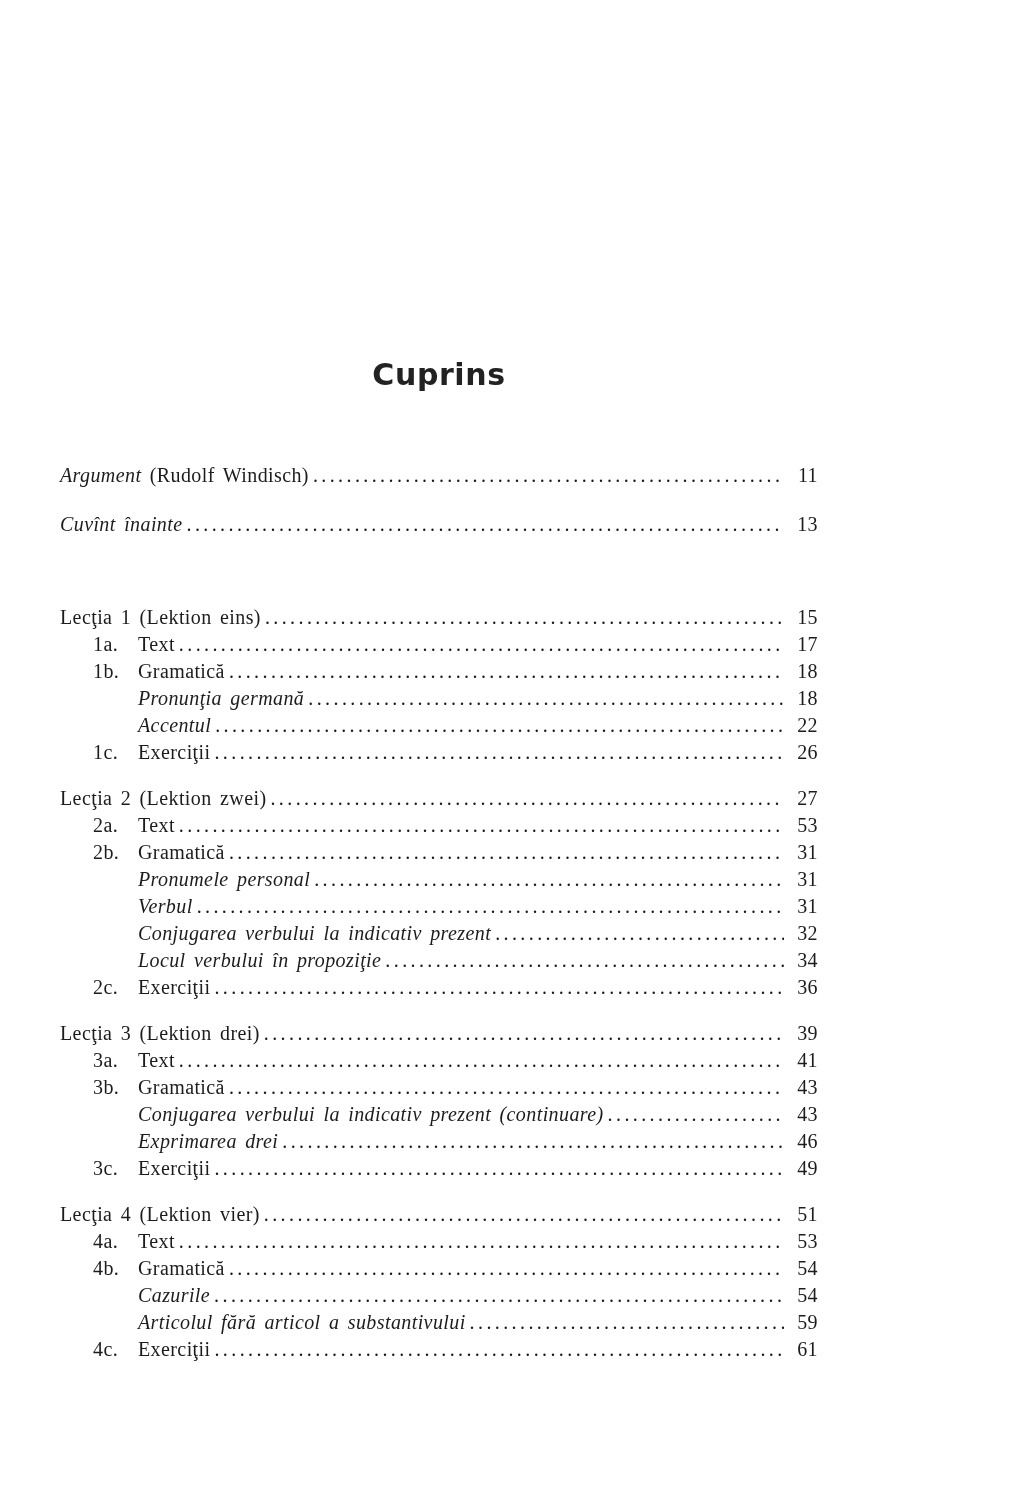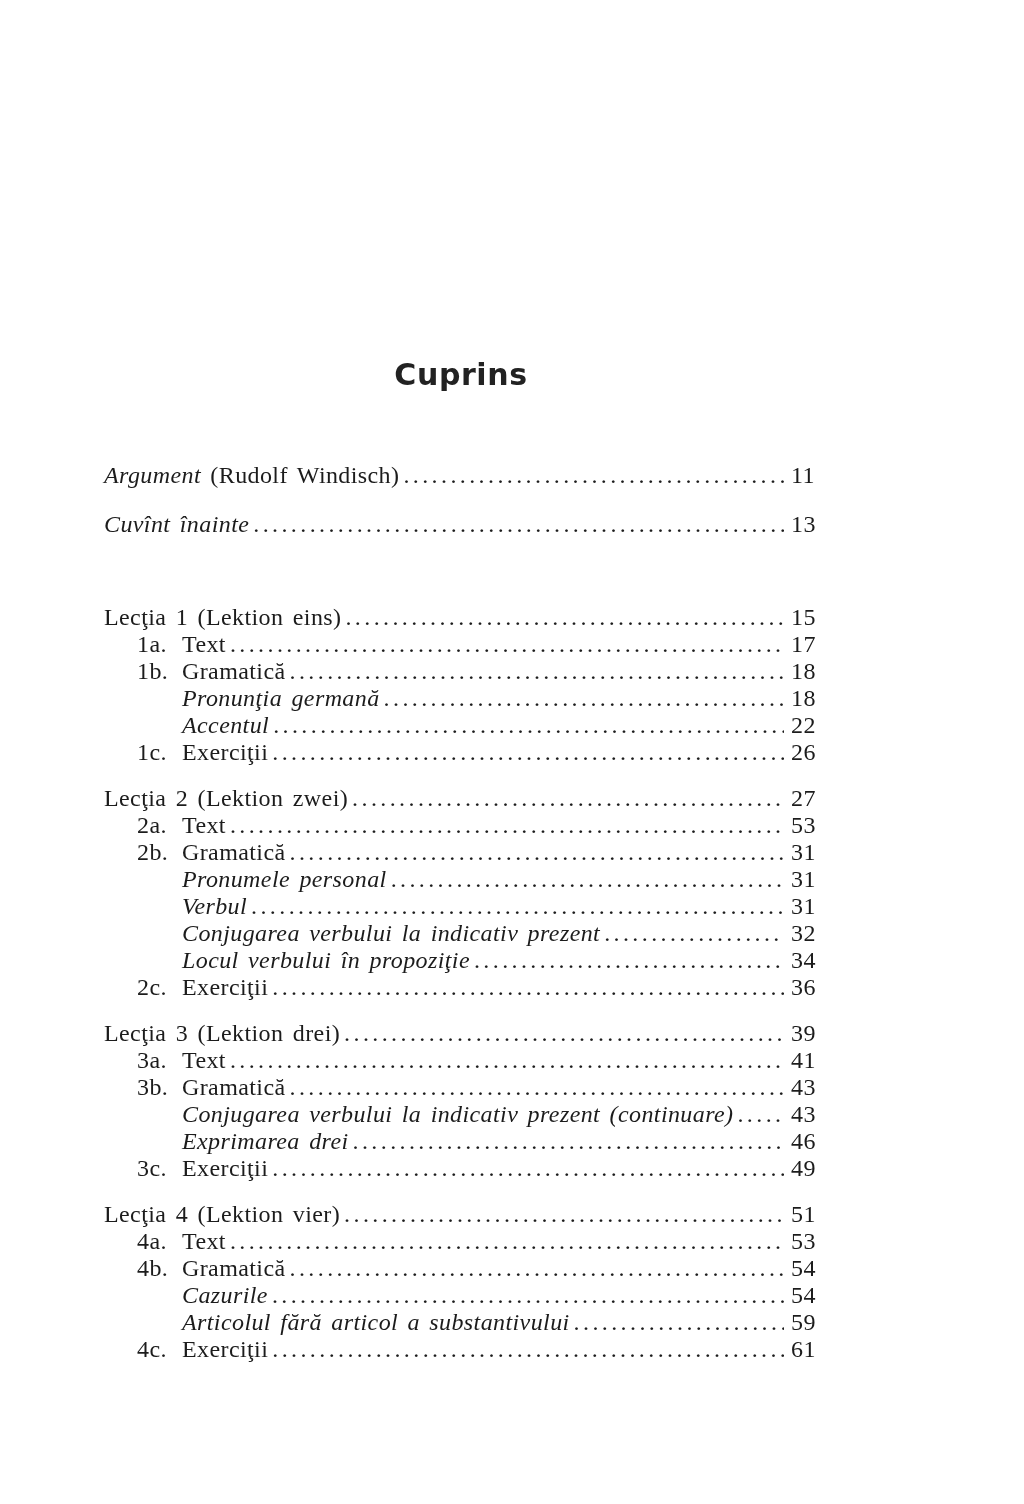--- a/index.html
+++ b/index.html
@@ -8,42 +8,42 @@
     width: 1024px;
     height: 1504px;
     background: #ffffff;
     color: #1c1c1c;
     font-family: "Liberation Serif", "DejaVu Serif", serif;
     overflow: hidden;
   }
   .page {
     width: 948px;
     height: 1504px;
-    padding: 356px 130px 0 104px;
+    padding: 356px 130px 0 60px;
   }
   .title {
     margin: 0;
     text-align: center;
     font-family: "DejaVu Sans", "Liberation Sans", sans-serif;
     font-size: 30px;
     font-weight: 600;
     letter-spacing: 0.6px;
     line-height: 38px;
     color: #222222;
   }
   .front { margin-top: 68px; }
   .front .toc-row { margin-bottom: 22px; }
   .front .toc-row:last-child { margin-bottom: 18px; }
   .lessons { margin-top: 66px; }
   .section { margin-top: 19px; }
   .section:first-child { margin-top: 12px; }
   .toc-row {
     display: flex;
     align-items: baseline;
-    font-size: 24px;
+    font-size: 20px;
     line-height: 27px;
     letter-spacing: 0.4px;
     word-spacing: 3px;
   }
   .num { flex: 0 0 45px; margin-left: 33px; }
   .label { flex: 0 0 auto; white-space: nowrap; }
   .label.subindent { margin-left: 78px; }
   .italic { font-style: italic; }
   .dots {
     flex: 1 1 auto;
@@ -53,21 +53,21 @@
     min-width: 18px;
   }
   .dots::after {
     content: "....................................................................................................................................";
     letter-spacing: 3.4px;
   }
   .pagenum {
     flex: 0 0 auto;
     min-width: 27px;
     margin-left: 7px;
-    text-align: left;
+    text-align: right;
   }
 </style>
 </head>
 <body>
 
 <div class="page">
   <h1 class="title">Cuprins</h1>
   <div class="front">
       <div class="toc-row">
         <span class="label"><span class="italic">Argument</span><span> (Rudolf Windisch)</span></span>

